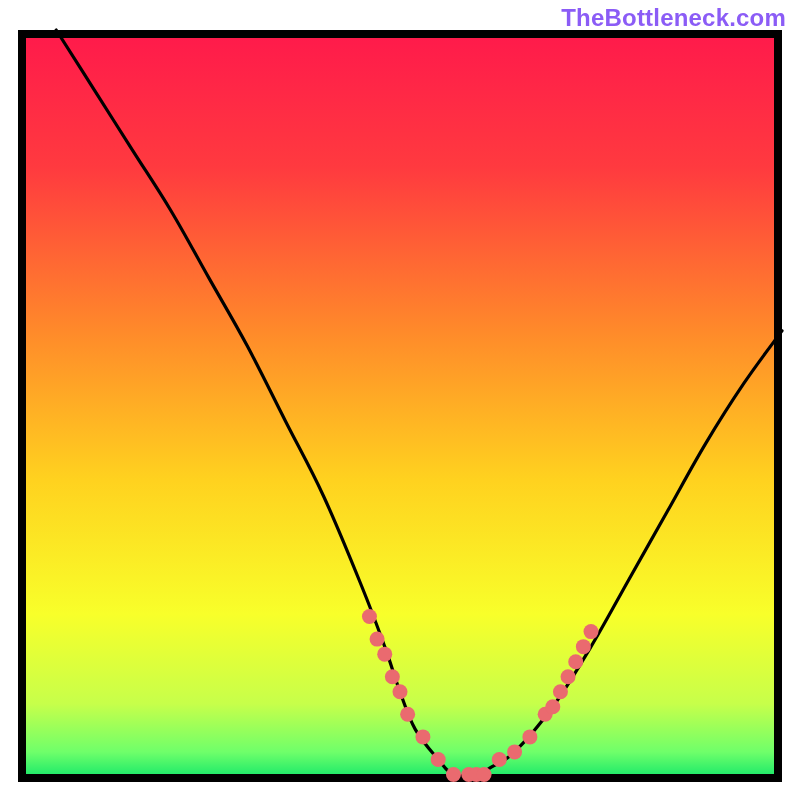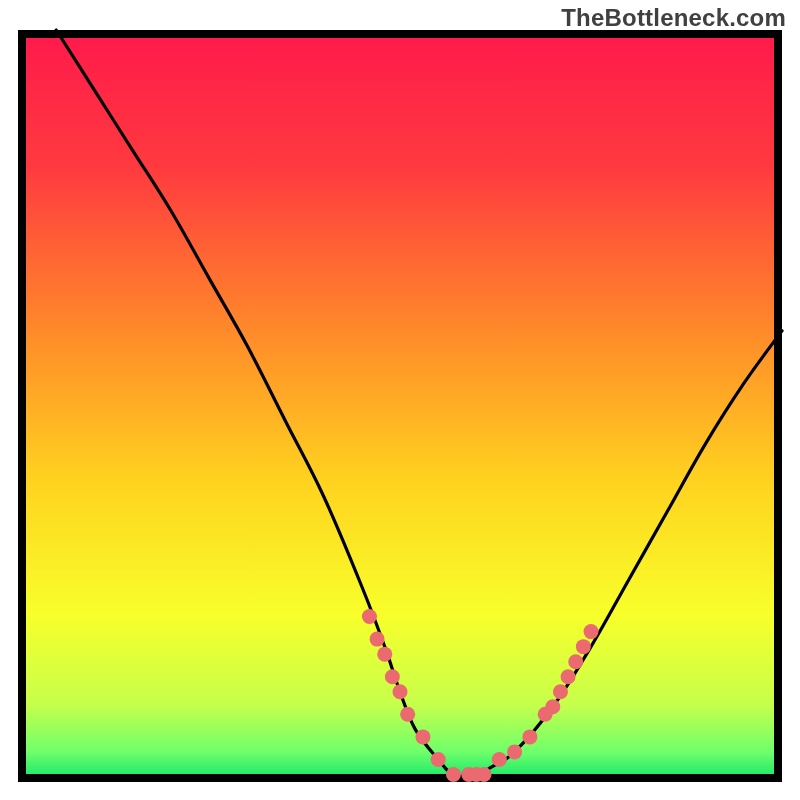--- a/index.html
+++ b/index.html
@@ -18,21 +18,21 @@
     width: 800px;
     height: 800px;
     box-sizing: border-box;
   }
   .watermark {
     position: absolute;
     top: 4px;
     right: 14px;
     font-size: 24px;
     font-weight: 600;
-    color: #404040;
+    color: #8b5cf6;
     letter-spacing: 0.2px;
   }
   svg {
     display: block;
   }
 </style>
 </head>
 <body>
 
 <div class="frame">

